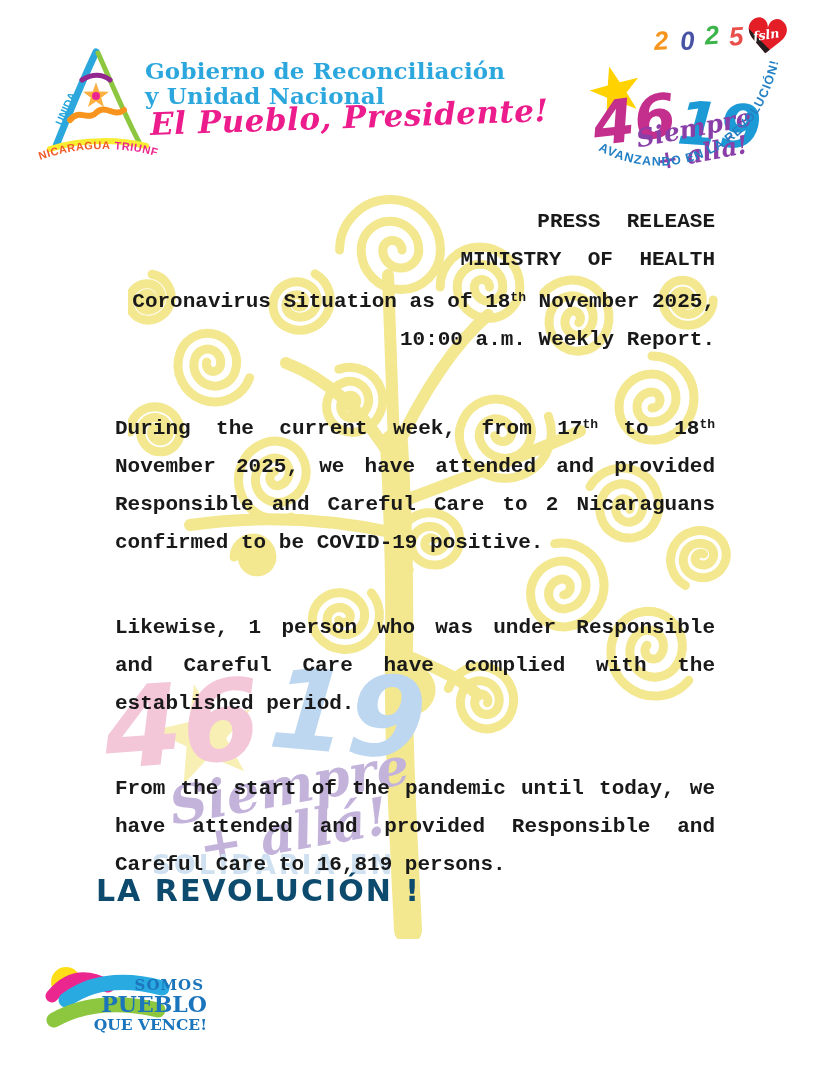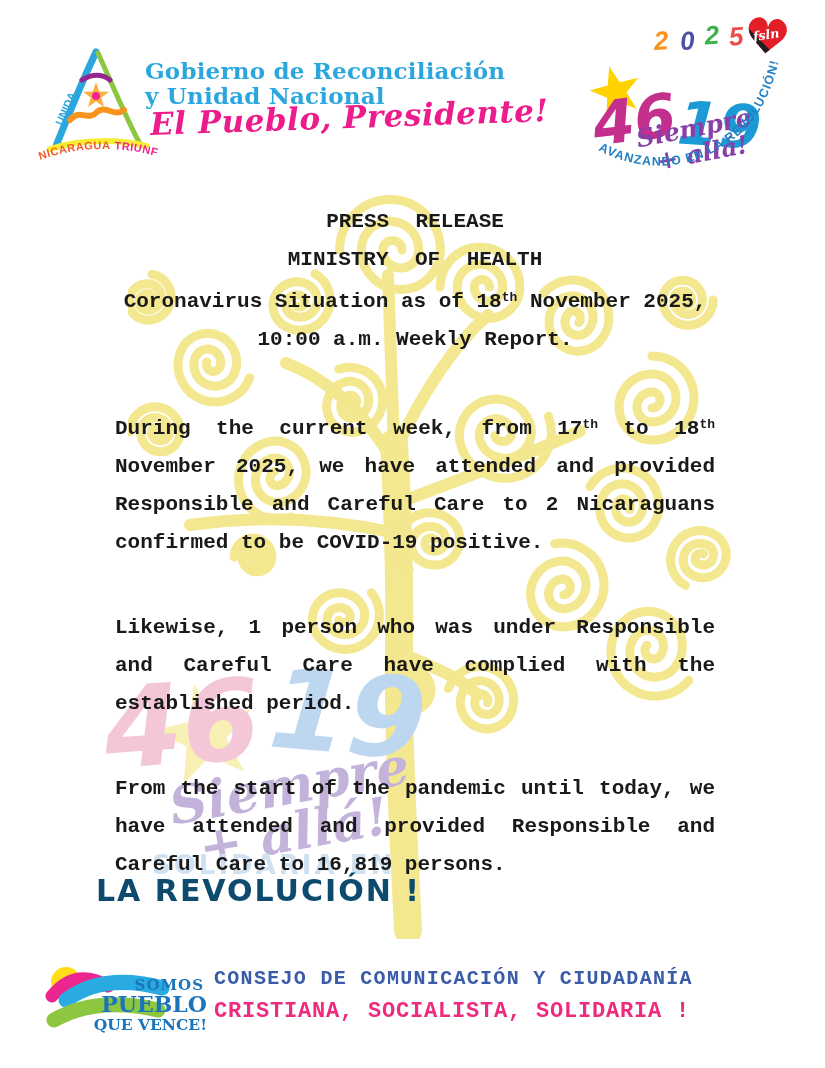--- a/index.html
+++ b/index.html
@@ -26,21 +26,21 @@
     font:bold 23px/25px "DejaVu Serif", serif; color:#2BA7DD; letter-spacing:0.2px; }
   .slogan { position:absolute; left:150px; top:100px; z-index:2;
     font:bold italic 31px/1.1 "DejaVu Serif", serif; color:#EC1C8D;
     transform:rotate(-2deg); letter-spacing:0.5px; white-space:nowrap; }
   .logo2025-svg { position:absolute; left:588px; top:10px; z-index:2; }
   
   .doc {
     position:absolute; left:115px; top:203px; width:600px; z-index:2;
     font:bold 21px/38px "Liberation Mono", monospace; color:#191919;
   }
-  .doc .line { text-align:center; }
+  .doc .line { text-align:right; }
   .doc .spread { word-spacing:1.1ch; }
   .doc p { text-align:justify; margin-top:47px; }
   .doc sup { font-size:0.62em; vertical-align:0.45em; }
   
   .waves-svg { position:absolute; left:44px; top:956px; z-index:2; }
   .footer-text { position:absolute; left:214px; top:962px; z-index:2; white-space:nowrap; }
   .footer-l1 { font:bold 20px/33px "Liberation Mono", monospace; color:#3A5BA8; letter-spacing:1.3px; }
   .footer-l2 { font:bold 22px/33px "Liberation Mono", monospace; color:#EE2B7E; letter-spacing:0.8px; }
 </style>
 </head>
@@ -177,18 +177,14 @@
       <path d="M 22,44 C 52,22 88,24 118,32" stroke="#29ABE2" stroke-width="15"></path>
       <path d="M 10,64 C 42,46 80,46 114,54" stroke="#8DC63F" stroke-width="15"></path>
     </g>
     <g font-family="DejaVu Serif, serif" font-weight="bold" fill="#1B75BC" text-anchor="end">
       <text x="160" y="34" font-size="15" letter-spacing="1">SOMOS</text>
       <text x="163" y="56" font-size="22">PUEBLO</text>
       <text x="163" y="74" font-size="15.5">QUE VENCE!</text>
     </g>
   </svg>
 
-  <div class="footer-text">
-    <div class="footer-l1">CONSEJO DE COMUNICACIÓN Y CIUDADANÍA</div>
-    <div class="footer-l2">CRISTIANA, SOCIALISTA, SOLIDARIA !</div>
-  </div>
 
 </div>
 
 </body></html>

